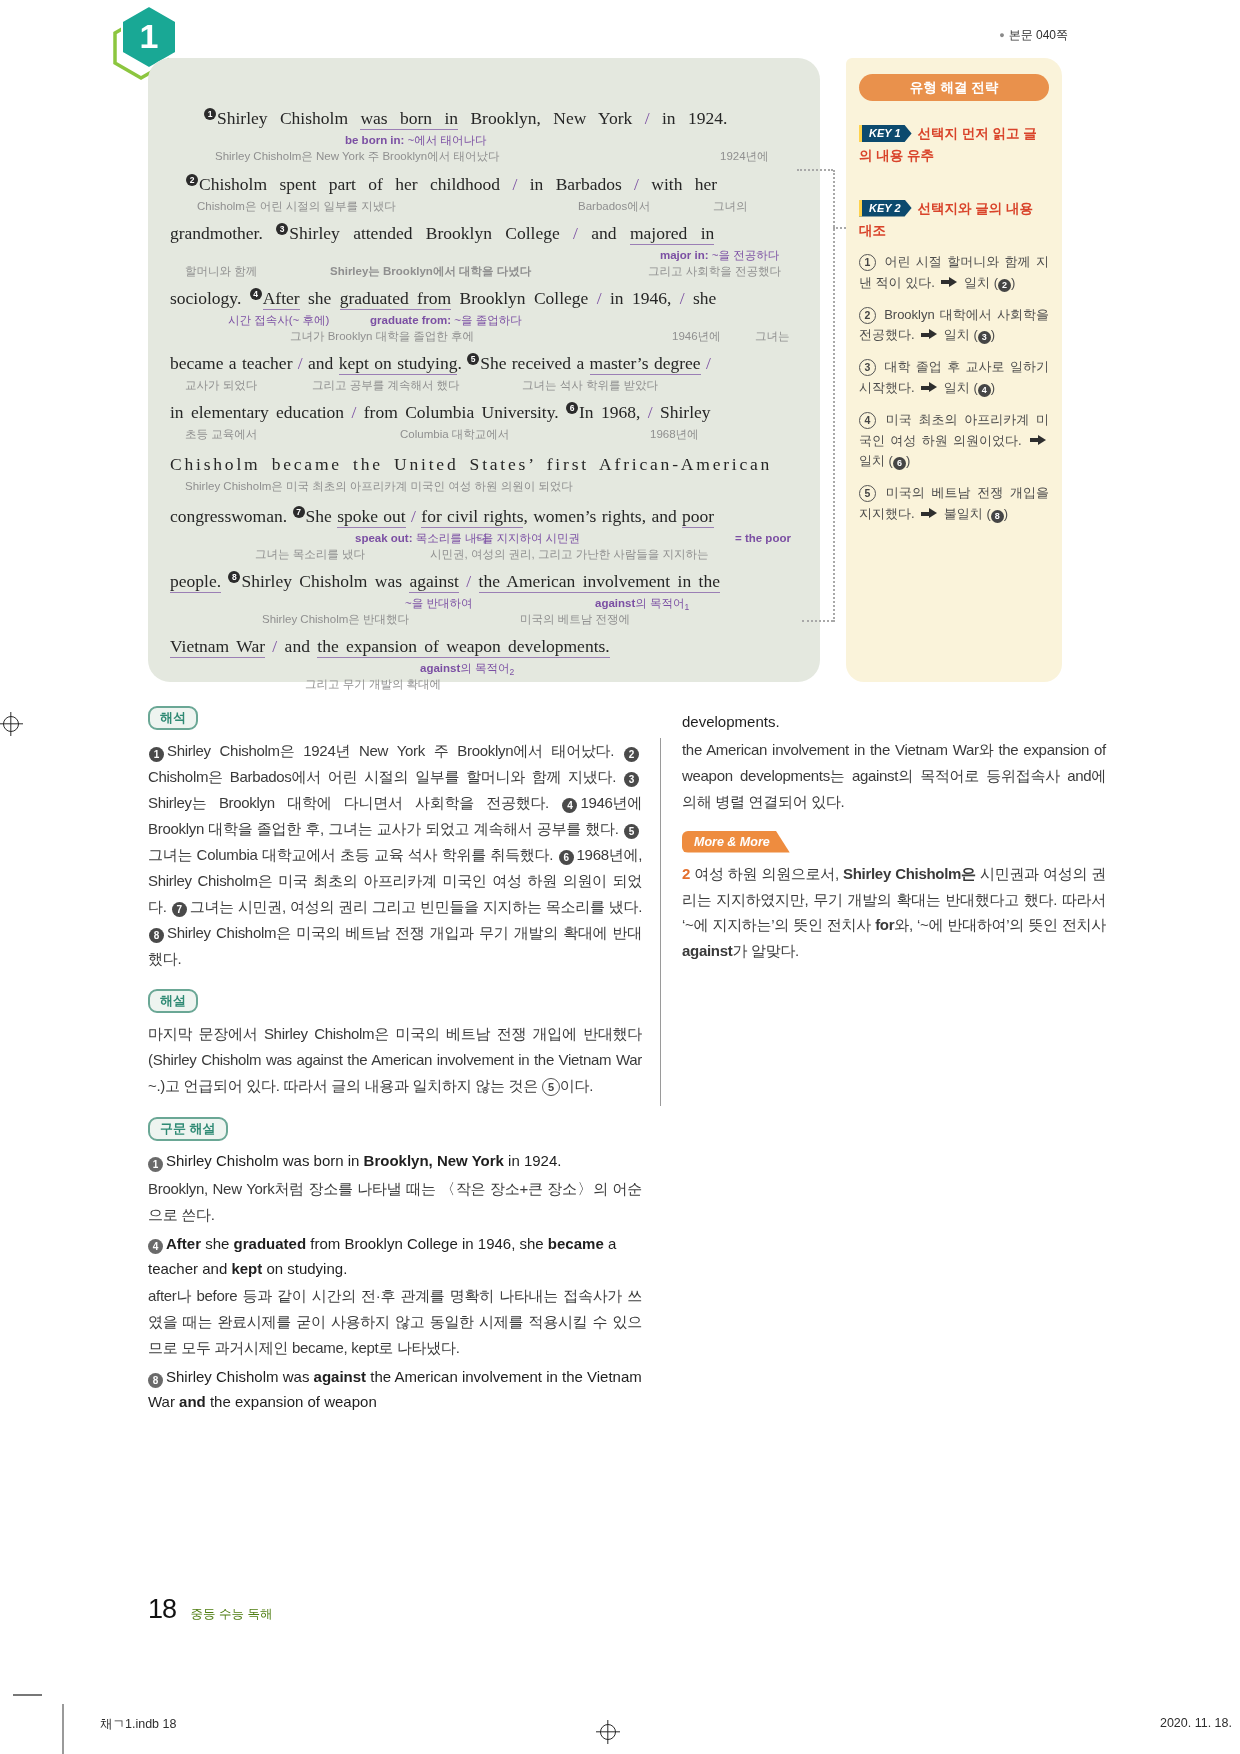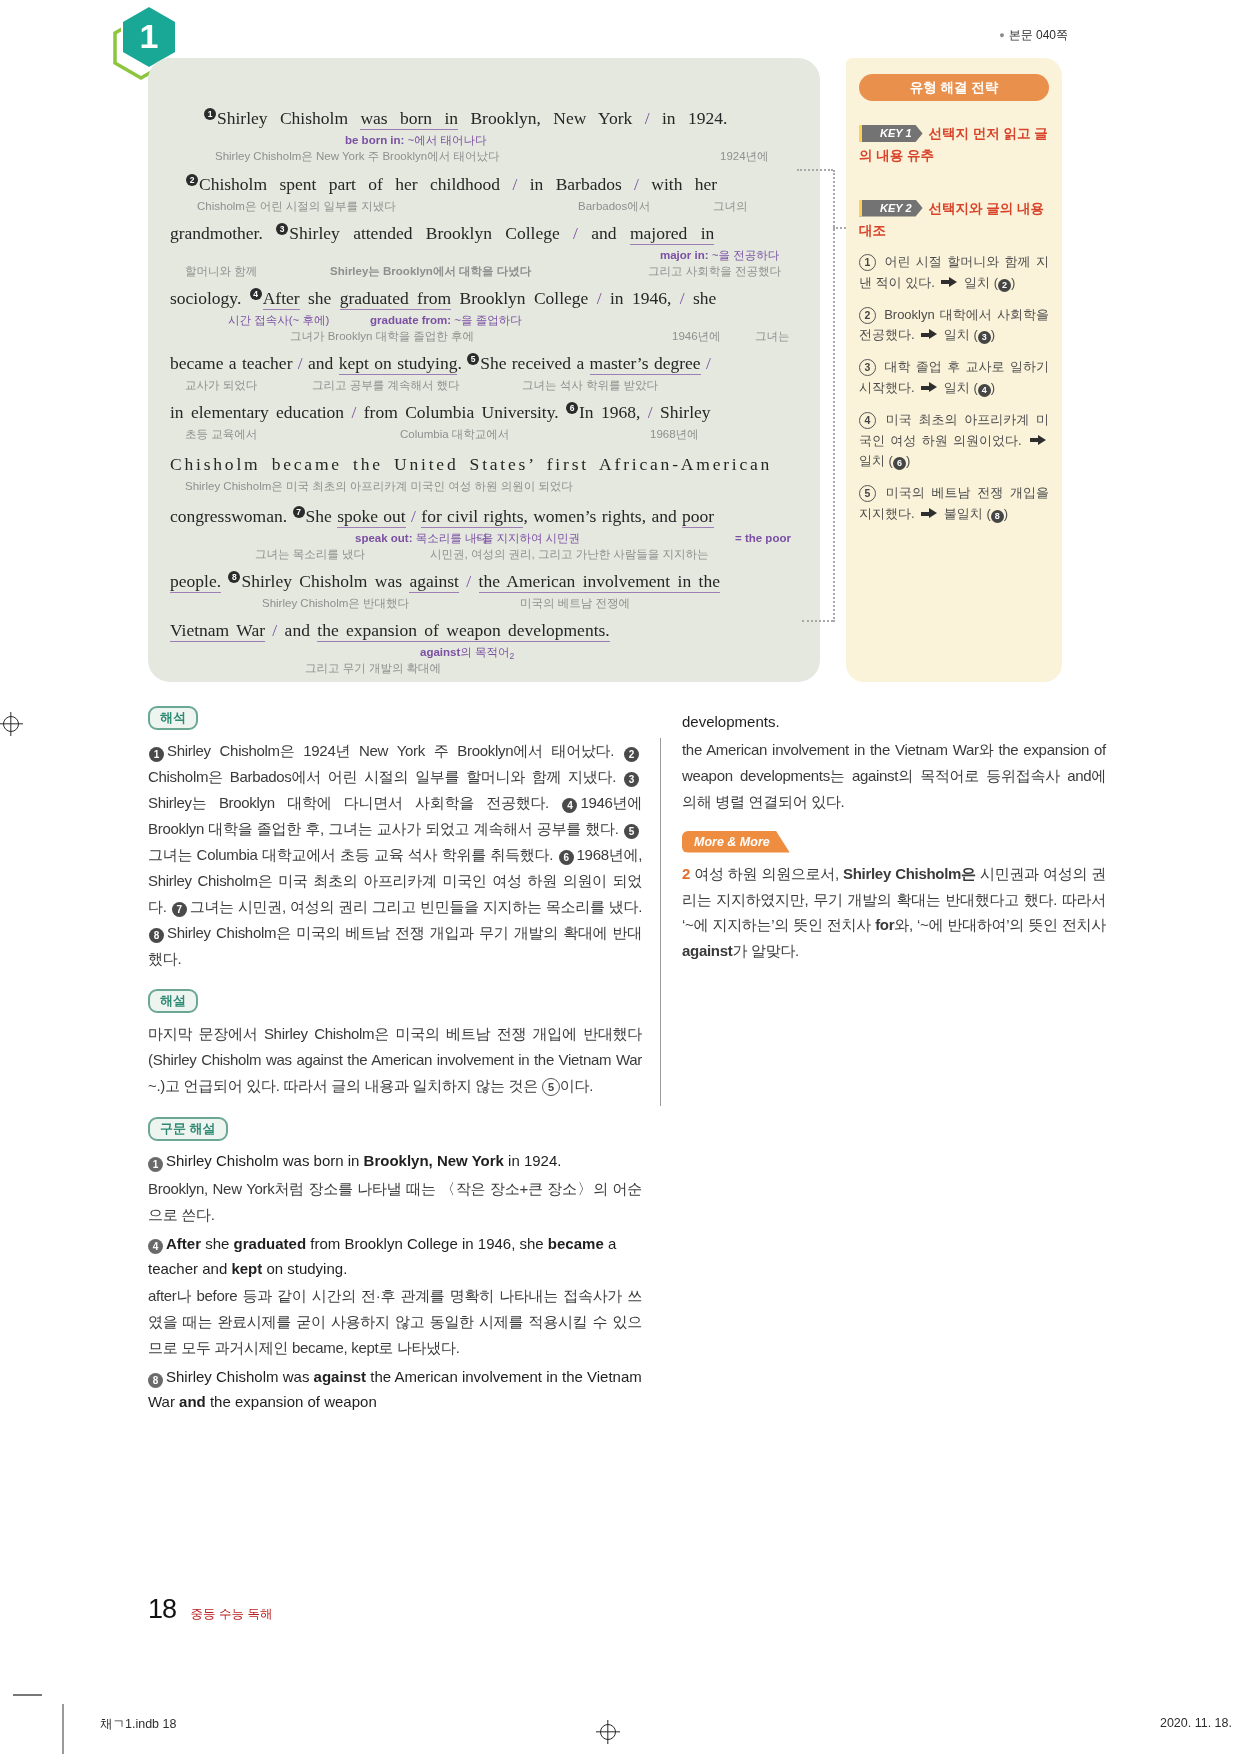--- a/index.html
+++ b/index.html
@@ -64,22 +64,22 @@
   .dotv{position:absolute;left:833px;top:170px;height:452px;border-left:2px dotted #a8a8a8;}
   .doth1{position:absolute;left:797px;top:169px;width:36px;border-top:2px dotted #a8a8a8;}
   .doth2{position:absolute;left:833px;top:227px;width:16px;border-top:2px dotted #a8a8a8;}
   .doth3{position:absolute;left:802px;top:620px;width:31px;border-top:2px dotted #a8a8a8;}
 
   
   .pill{background:#e9914c;color:#fff;font-weight:bold;font-size:13.5px;text-align:center;
     border-radius:14px;height:27px;line-height:27px;width:190px;margin:6px auto 0;}
   .keyblock{margin-top:22px;color:#d9432a;font-size:13.5px;font-weight:bold;line-height:1.65;}
   .keyblock.k2{margin-top:30px;}
-  .keybadge{display:inline-block;background:#737373;color:#fff;font-style:italic;font-weight:bold;
-    font-size:11px;line-height:17px;padding:0 11px 0 18px;margin-right:6px;vertical-align:1px;
+  .keybadge{display:inline-block;background:#0c4a6e;color:#fff;font-style:italic;font-weight:bold;
+    font-size:11px;line-height:17px;padding:0 11px 0 7px;margin-right:6px;vertical-align:1px;
     border-left:3px solid #ffd34d;
     clip-path:polygon(0 0,calc(100% - 7px) 0,100% 50%,calc(100% - 7px) 100%,0 100%);}
   .k2list{margin-top:10px;}
   .k2item{font-size:13px;color:#4c4c4c;line-height:1.6;margin-bottom:11px;text-align:justify;}
   .k2item .ncirc{margin-right:3px;}
   .k2item .ndot{width:13px;height:13px;line-height:13px;font-size:9px;background:#454545;vertical-align:-1px;}
 
   
   .leftcol{position:absolute;left:148px;top:706px;width:494px;}
   .rightcol{position:absolute;left:682px;top:706px;width:424px;}
@@ -94,21 +94,21 @@
   .gen{font-size:15px;line-height:1.65;color:#1f1f1f;margin:4px 0 2px;}
   .gen .ndot{width:15px;height:15px;line-height:15px;font-size:10px;background:#6a6a6a;margin-right:3px;vertical-align:-1.5px;}
   .morebadge-row{margin:16px 0 8px;}
   .morebadge{display:inline-block;background:#ee8c3f;color:#fff;font-weight:bold;font-style:italic;
     font-size:12.5px;padding:4px 20px 4px 12px;border-radius:6px 0 0 6px;
     clip-path:polygon(0 0,calc(100% - 14px) 0,100% 100%,0 100%);}
 
   
   .bookfooter{position:absolute;left:148px;top:1594px;}
   .pageno{font-size:27px;color:#111;letter-spacing:-1px;}
-  .series{font-size:12.5px;color:#b91c1c;margin-left:10px;}
+  .series{font-size:12.5px;color:#4d7c0f;margin-left:10px;}
   .printline{position:absolute;left:0;top:1712px;width:1240px;font-size:12.5px;color:#2e2e2e;}
   .printleft{position:absolute;left:100px;top:4px;}
   .printdate{position:absolute;right:8px;top:4px;}
   .regmark{position:absolute;width:14px;height:14px;border:1.5px solid #2a2a2a;border-radius:50%;}
   .regmark::before{content:"";position:absolute;left:50%;top:-5px;bottom:-5px;width:1.4px;background:#2a2a2a;transform:translateX(-50%);}
   .regmark::after{content:"";position:absolute;top:50%;left:-5px;right:-5px;height:1.4px;background:#2a2a2a;transform:translateY(-50%);}
   .reg-center{left:600px;top:1724px;}
   .reg-left{left:3px;top:716px;}
   .cropdash{position:absolute;left:13px;top:1694px;width:29px;height:2px;background:#777;}
   .cropline{position:absolute;left:62px;top:1704px;width:1.5px;height:50px;background:#9a9a9a;}
@@ -204,20 +204,24 @@
         <span class="posrow" style="left: 305px;"><span class="">~을 지지하여  시민권</span></span>
         <span class="posrow" style="left: 565px;"><span class="b">= the poor</span></span>
       </div>
     <div class="korow">
         <span class="posrow" style="left: 85px;"><span class="">그녀는 목소리를 냈다</span></span>
         <span class="posrow" style="left: 260px;"><span class="">시민권, 여성의 권리, 그리고 가난한 사람들을 지지하는</span></span>
       </div>
   </div>
   <div class="pgroup">
     <div class="pline-en ws3"><span class="u">people.</span><span class=""> </span><span class="ndot">8</span><span class="">Shirley Chisholm was </span><span class="u">against</span><span class=""> </span><span class="p">/</span><span class=""> </span><span class="u">the American involvement in the</span></div>
+    <div class="annrow">
+        <span class="posrow" style="left: 235px;"><span class="">~을 반대하여</span></span>
+        <span class="posrow" style="left: 425px;"><span class="b">against</span><span class="">의 목적어</span><span class="sb">1</span></span>
+      </div>
     <div class="korow">
         <span class="posrow" style="left: 92px;"><span class="">Shirley Chisholm은 반대했다</span></span>
         <span class="posrow" style="left: 350px;"><span class="">미국의 베트남 전쟁에</span></span>
       </div>
   </div>
   <div class="pgroup">
     <div class="pline-en ws3"><span class="u">Vietnam War</span><span class=""> </span><span class="p">/</span><span class=""> and </span><span class="u">the expansion of weapon developments.</span></div>
     <div class="annrow">
         <span class="posrow" style="left: 250px;"><span class="b">against</span><span class="">의 목적어</span><span class="sb">2</span></span>
       </div>

